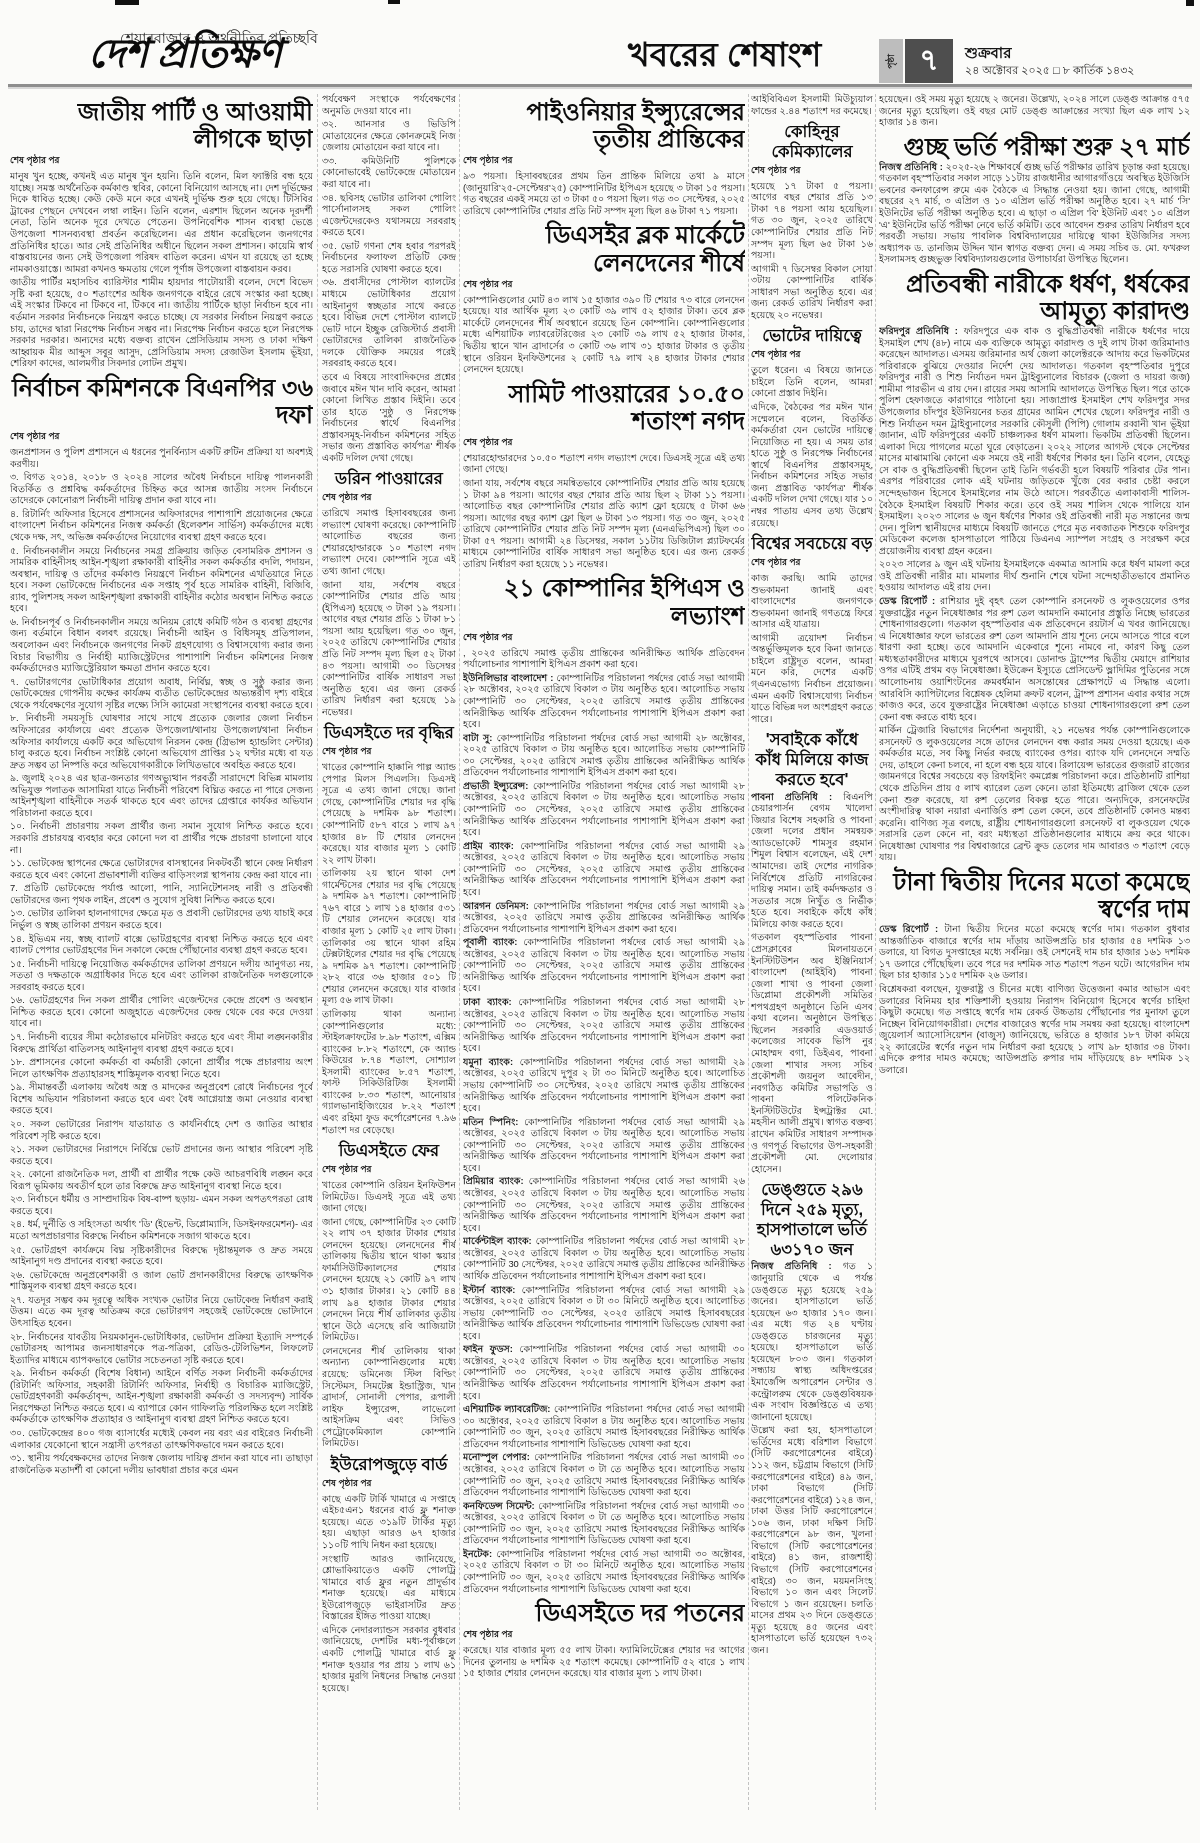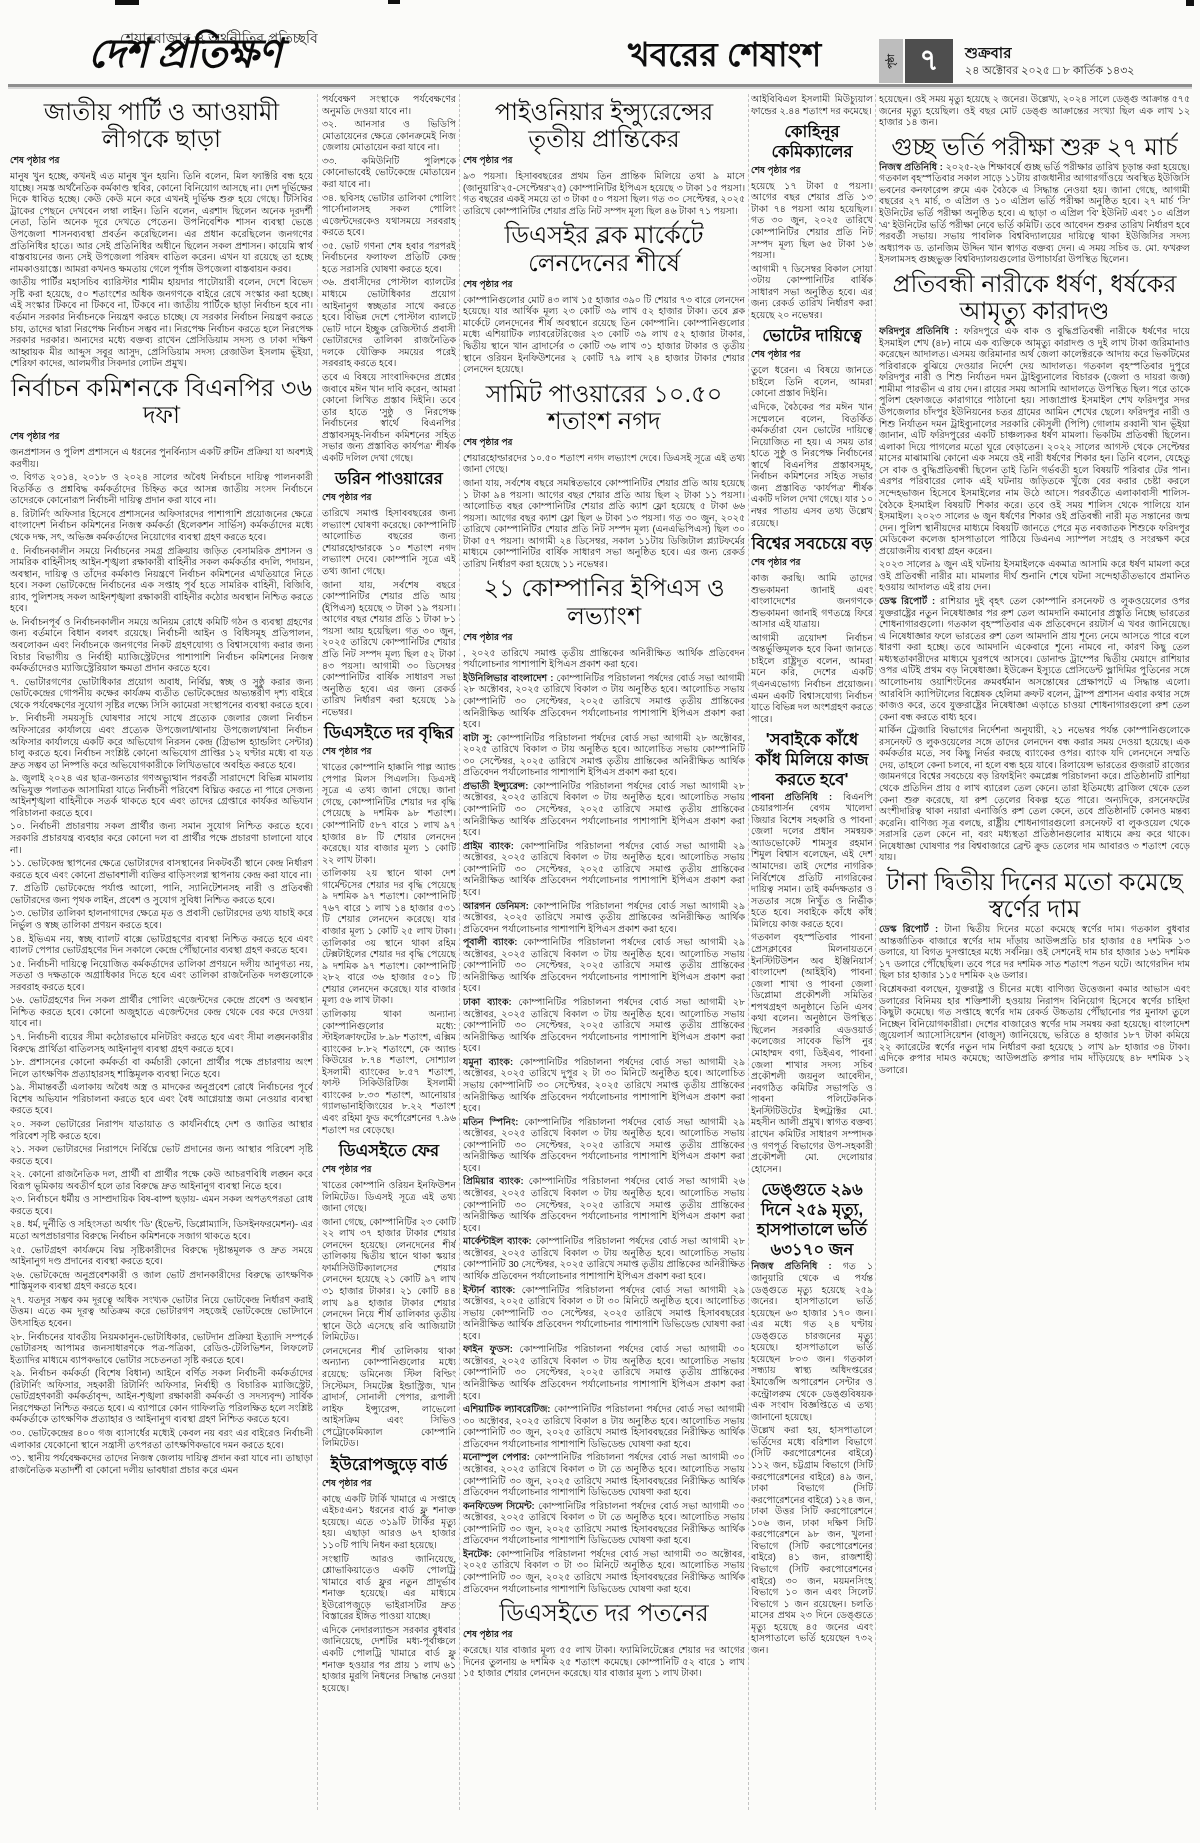--- a/index.html
+++ b/index.html
@@ -22,21 +22,21 @@
   #header-rule{position:absolute;left:8px;top:84px;width:1184px;height:3px;background:#8e8e8e;box-shadow:0 2px 0 #d7d7d7;}
   
   .track{position:absolute;top:93px;max-height:1742px;overflow:hidden;}
   .t1{left:10px;width:303px;}
   .t2{left:322px;width:134px;}
   .t3{left:463px;width:282px;}
   .t4{left:751px;width:122px;}
   .t5{left:879px;width:311px;}
   .vsep{position:absolute;top:94px;height:1716px;width:0;border-left:1px dashed #c2c2c2;}
   .article{margin:0;}
-  .hl-wide{font-size:24px;font-weight:400;text-align:center;line-height:1.13;margin:5px 0 1px;color:#0c0c0c;}
+  .hl-wide{font-size:24px;font-weight:700;text-align:right;line-height:1.13;margin:5px 0 1px;color:#0c0c0c;}
   .hl-narrow{font-size:16.5px;font-weight:700;text-align:center;line-height:1.2;margin:6px 0 1px;color:#0c0c0c;}
   .dateline{font-size:9px;font-weight:700;text-align:left;margin:0 0 2px;}
   .body-text{font-size:9.4px;line-height:1.23;text-align:justify;margin:0 0 2px;color:#191919;}
   .body-text b{font-weight:800;}
 </style>
 </head>
 <body>
 
 <div class="page">
   <div class="top-tick" style="left:115px;top:0;width:24px;height:5px;"></div>

